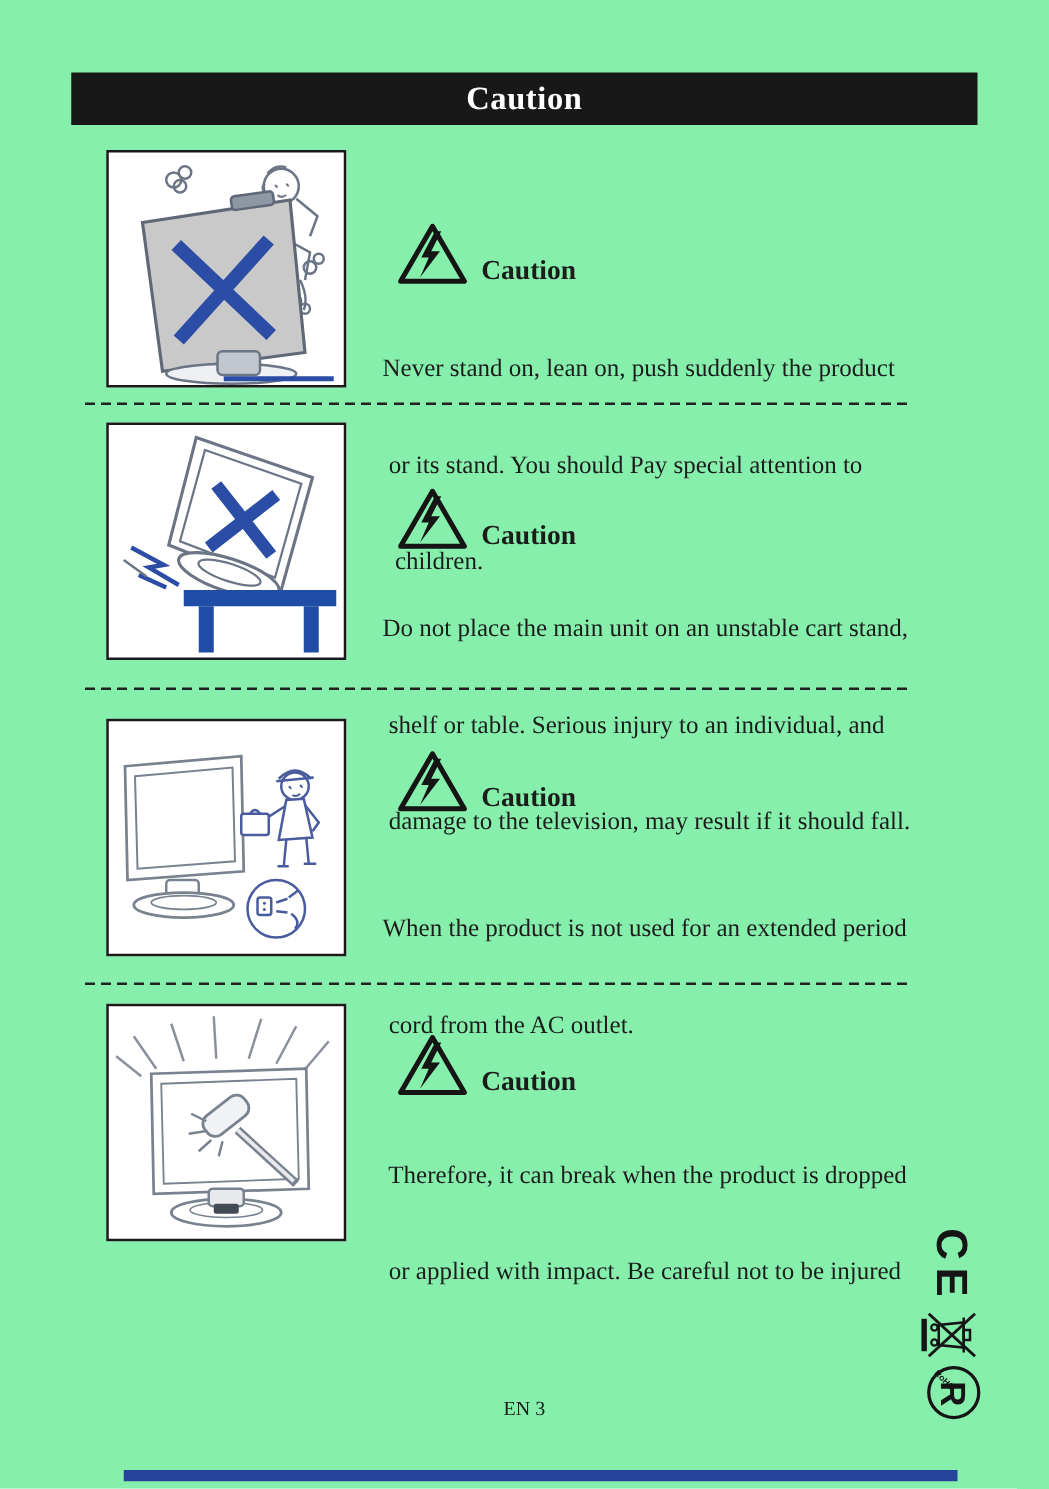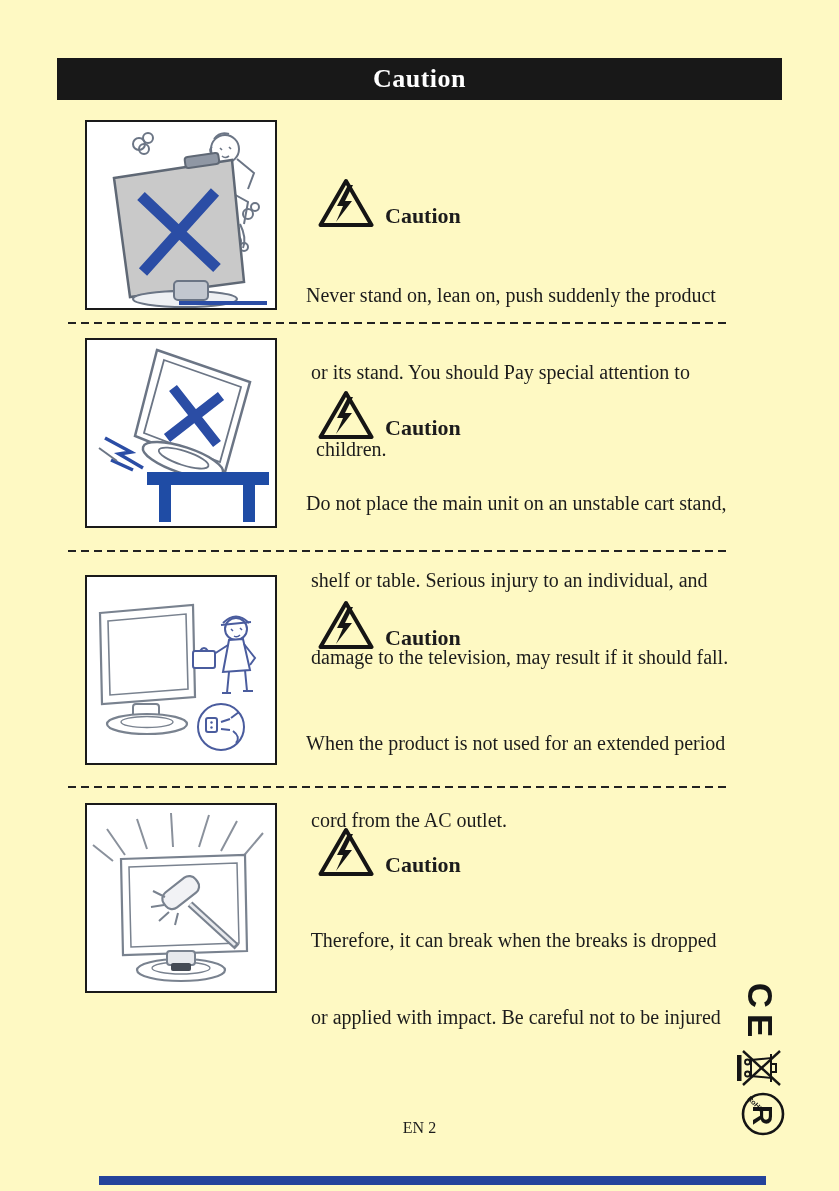--- a/index.html
+++ b/index.html
@@ -1,17 +1,17 @@
 <!DOCTYPE html>
 <html><head>
 <meta charset="utf-8">
 <style>
   html,body { margin:0; padding:0; background:#ffffff; }
   .page {
-    position:relative; width:839px; height:1191px; background:#fef9c3;
+    position:relative; width:839px; height:1191px; background:#86efac;
     font-family:"Liberation Serif", serif; color:#1c1c1c; overflow:hidden;
   }
   .header-bar {
     position:absolute; left:57px; top:58px; width:725px; height:42px;
     background:#181818; display:flex; align-items:center; justify-content:center;
   }
   .header-title { color:#ffffff; font-size:26px; font-weight:bold; letter-spacing:0.5px; }
 
   .illus-box {
     position:absolute; left:85px; width:192px; height:190px;
@@ -203,21 +203,21 @@
   <div class="caution-head" style="top:827px">
     <span class="tri-icon">
       <svg width="56" height="50" viewBox="0 0 56 50">
         <path d="M28 3 L53.5 47 L2.5 47 Z" fill="none" stroke="#151515" stroke-width="4" stroke-linejoin="round"></path>
         <path d="M30 7 L19 28 L25 28 L18 44 L34 23 L27 23 L35 7 Z" fill="#151515"></path>
       </svg>
     </span>
     <span class="caution-word">Caution</span>
   </div>
   <div class="body-text" style="top:877px">
-    <div> Therefore, it can break when the breaks is dropped</div>
+    <div> Therefore, it can break when the product is dropped</div>
     <div> or applied with impact. Be careful not to be injured</div>
   </div>
 
   <div class="ce-mark">
     <span>CE</span>
   </div>
 
   <div class="weee-mark">
     <svg width="38" height="48" viewBox="0 0 38 48">
       <polygon points="9,14 29,14 27,34 11,34" fill="none" stroke="#151515" stroke-width="2"></polygon>
@@ -232,17 +232,17 @@
   </div>
 
   <div class="rohs-mark">
     <svg width="46" height="46" viewBox="0 0 46 46">
       <circle cx="23" cy="23" r="20" fill="none" stroke="#151515" stroke-width="2.6"></circle>
       <text x="14" y="33" font-family="Liberation Sans, sans-serif" font-size="28" font-weight="bold" fill="#151515">R</text>
       <text x="5" y="36" font-family="Liberation Sans, sans-serif" font-size="7" font-weight="bold" fill="#151515" transform="rotate(-45 10 34)">RoHS</text>
     </svg>
   </div>
 
-  <div class="page-num">EN 2</div>
+  <div class="page-num">EN 3</div>
 
   <div class="bottom-bar"></div>
 
 </div>
 
 </body></html>

